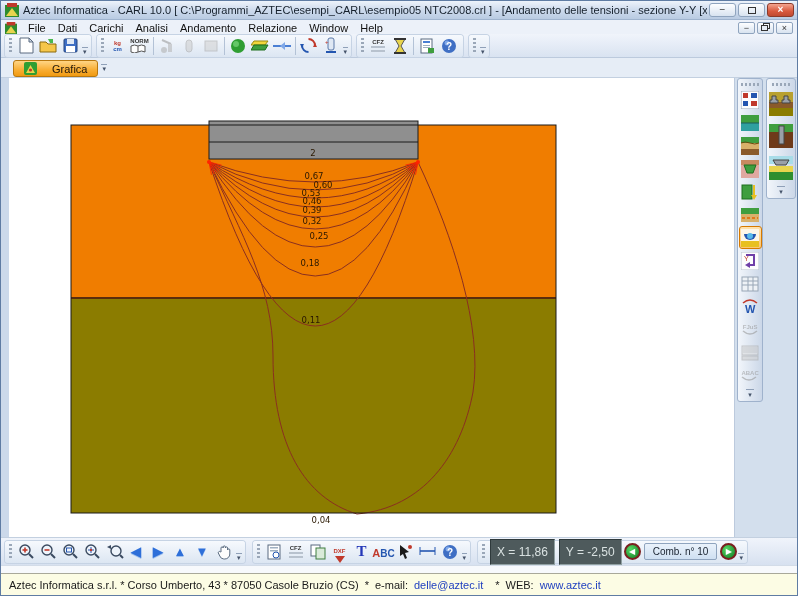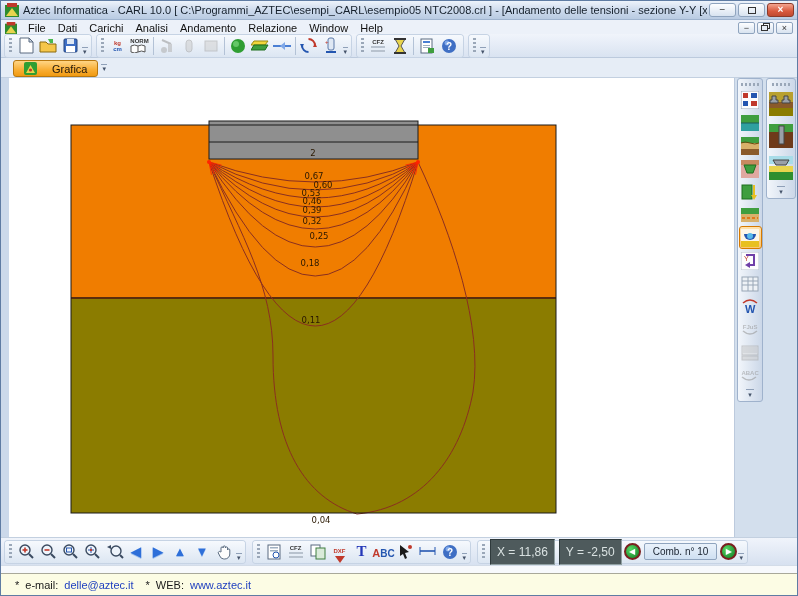--- a/index.html
+++ b/index.html
@@ -576,20 +576,21 @@
       <span class="play-btn">
           <span>▶</span>
         </span>
       <span class="ovf">▾</span>
     </div>
   </div>
 
   <div class="strip"></div>
 
   <div class="statusbar">
+    <span>Aztec Informatica s.r.l. * Corso Umberto, 43 * 87050 Casole Bruzio (CS)</span>
     <span class="sp">*</span>
     <span>e-mail:</span>
     <span class="lnk">delle@aztec.it</span>
     <span class="sp">*</span>
     <span>WEB:</span>
     <span class="lnk">www.aztec.it</span>
   </div>
 </div>
 
 </body></html>

